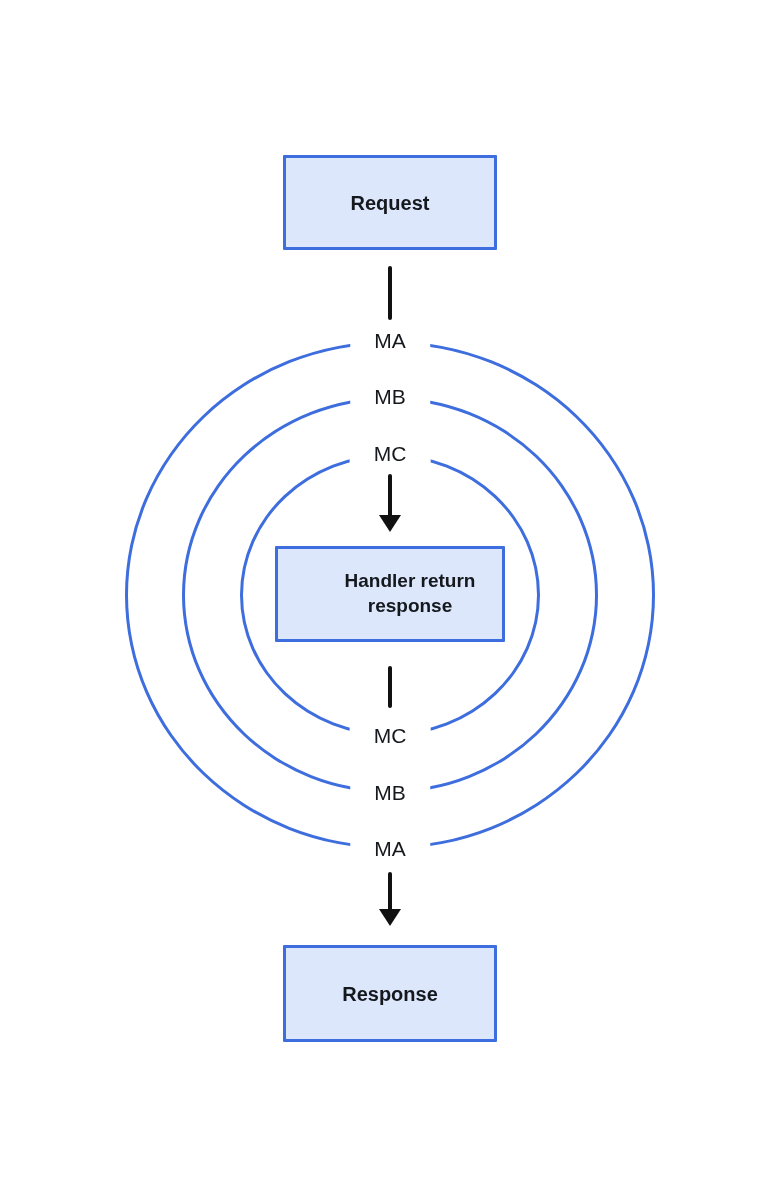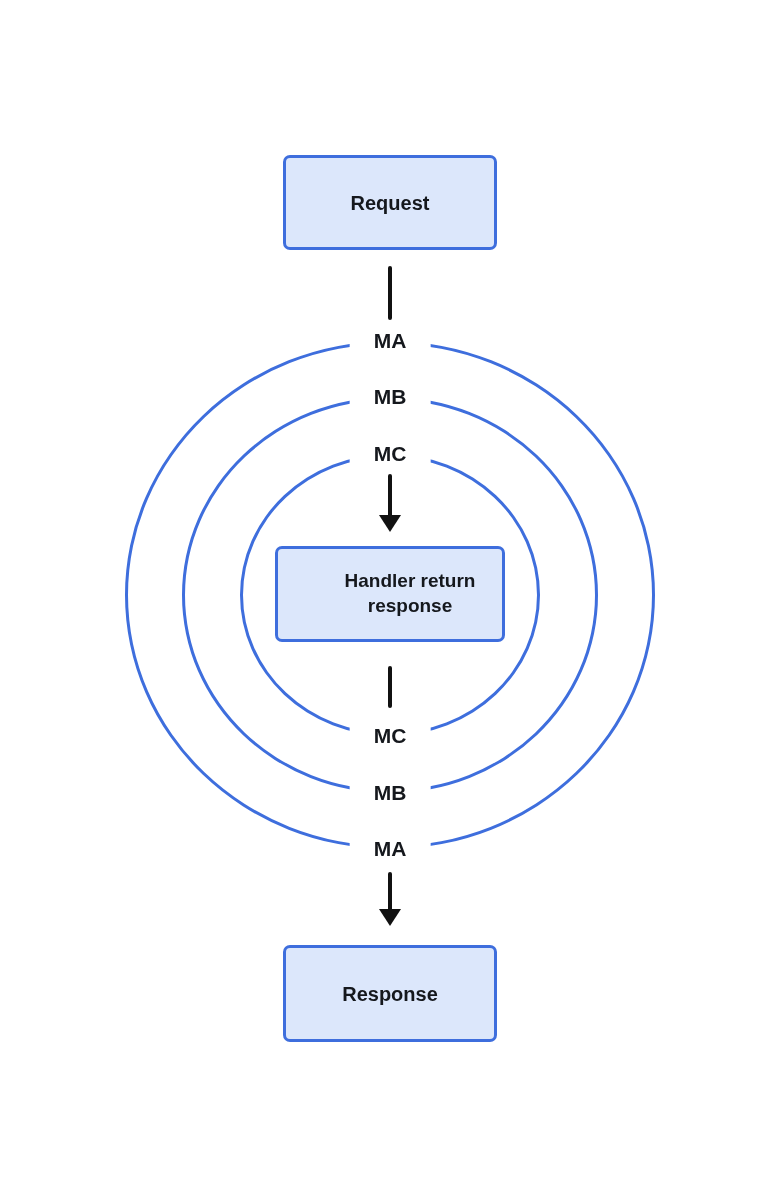--- a/index.html
+++ b/index.html
@@ -36,35 +36,35 @@
     position:absolute;
     display:flex;
     flex-direction:column;
     align-items:center;
     justify-content:center;
     border:3px solid var(--stroke-blue);
     background:var(--fill-blue);
     font-weight:bold;
     font-size:20px;
     line-height:1.3;
-    border-radius:7px;
+    border-radius:1px;
     box-sizing:border-box;
     text-align:center;
     z-index:3;
   }
   .box.request { left:283px; top:155px; width:214px; height:95px; }
   .box.handler { left:275px; top:546px; width:230px; height:96px; font-size:19px;padding-left:40px; }
   .box.response{ left:283px; top:945px; width:214px; height:97px; }
 
   .mlabel{
     position:absolute;
     transform:translate(-50%,-50%);
     background:var(--background);
     padding:3px 24px;
-    font-weight:bold;
+    font-weight:normal;
     font-size:21px;
     white-space:nowrap;
     z-index:2;
     line-height:1.1;
   }
   .mlabel.ma-top   { left:390px; top:341px; }
   .mlabel.mb-top   { left:390px; top:397px; }
   .mlabel.mc-top   { left:390px; top:454px; }
   .mlabel.mc-bottom{ left:390px; top:736px; }
   .mlabel.mb-bottom{ left:390px; top:793px; }

